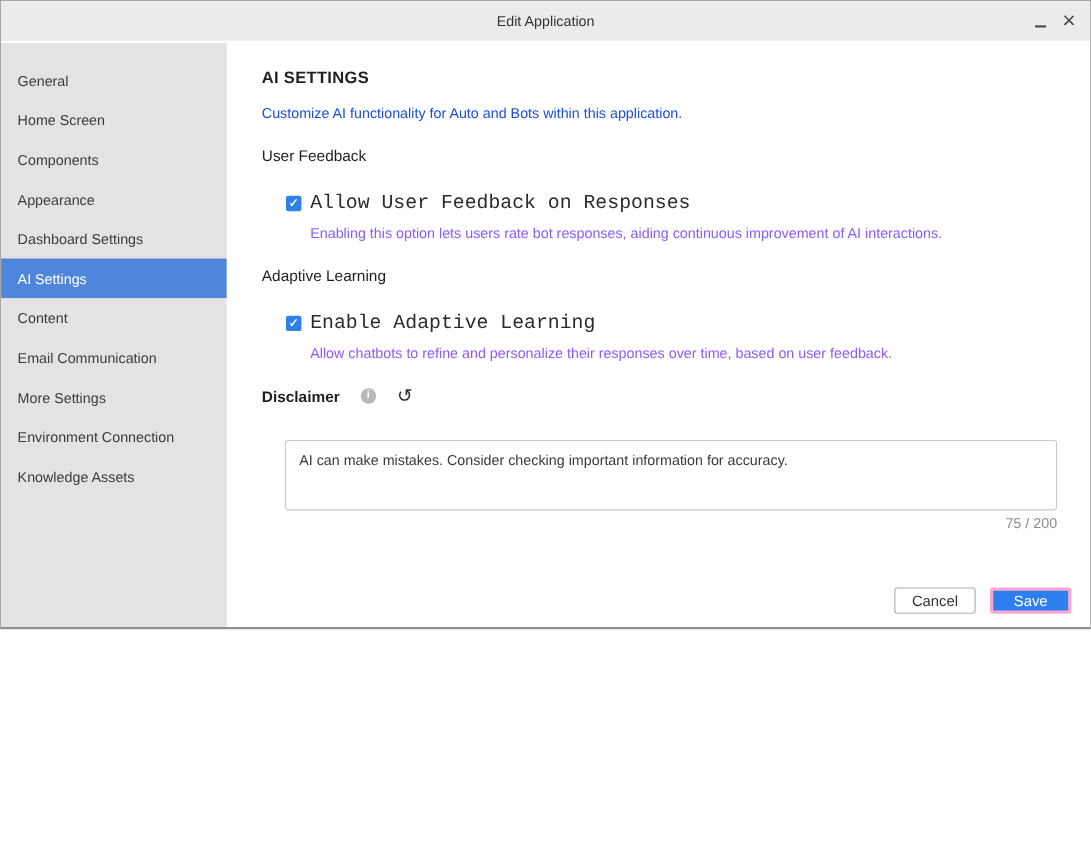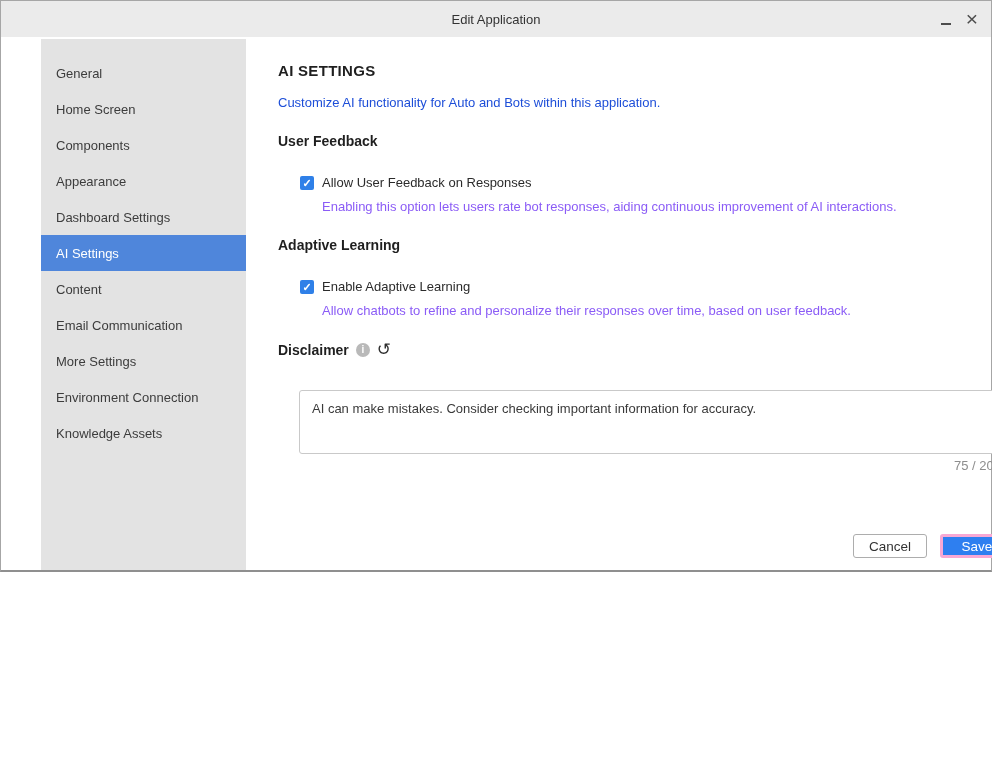--- a/index.html
+++ b/index.html
@@ -18,47 +18,47 @@
   }
   .titlebar-title { font-size:13px; color:#333; }
   .titlebar-controls {
     position:absolute; right:13px; top:0; height:100%;
     display:flex; align-items:center; gap:15px;
   }
   .min-icon { width:10px; height:1.5px; background:#4d4d4d; margin-top:10px; cursor:pointer; }
   .close-icon { font-size:21px; line-height:1; color:#4d4d4d; font-weight:300; cursor:pointer; margin-top:-2px; }
 
   
-  .body { flex:1; display:flex; min-height:0; background:#fff;padding-left:40px; }
+  .body { flex:1; display:flex; min-height:0; background:#fff; }
 
   .sidebar {
     flex:0 0 205px; background:#e3e3e3; margin-top:2px;
     padding-top:16px; box-sizing:border-box;
   }
   .side-item {
     height:36px; display:flex; align-items:center; padding-left:15px;
     font-size:13px; color:#3c3c3c; cursor:pointer;
   }
   .side-item.selected { background:#4f86db; color:#fff; }
 
   .main { flex:1; position:relative; padding:25px 32px 0 32px; box-sizing:border-box; }
 
   .heading { font-size:15px; font-weight:bold; color:#1f1f1f; letter-spacing:.3px; margin:0; }
   .subtitle { margin-top:16px; font-size:13px; color:#1d4ed8; }
-  .section-title { margin-top:23px; font-size:14px; font-weight:bold; color:#1f1f1f; }
+  .section-title { margin-top:23px; font-size:14px; font-weight:normal; color:#1f1f1f; }
 
   .checkbox-row { margin-top:26px; margin-left:22px; display:flex; align-items:center; cursor:pointer; }
   .checkbox {
     flex:0 0 14px; width:14px; height:14px; border-radius:2px; background:#2f80e8;
     color:#fff; font-size:11px; line-height:14px; text-align:center; font-weight:bold;
   }
-  .checkbox-label { margin-left:8px; font-size:13px; color:#2b2b2b; }
+  .checkbox-label { margin-left:8px; font-size:18px; color:#2b2b2b;font-family:Liberation Mono, monospace; }
   .check-desc { margin-top:9px; margin-left:44px; font-size:13px; color:#8b5cf6; }
 
-  .disclaimer-row { margin-top:24px; display:flex; align-items:center; gap:7px; }
+  .disclaimer-row { margin-top:24px; display:flex; align-items:center; gap:19px; }
   .disclaimer-title { font-size:14px; font-weight:bold; color:#1f1f1f; }
   .info-icon {
     width:14px; height:14px; border-radius:50%; background:#b9b9b9; color:#fff;
     font-size:10px; font-weight:bold; text-align:center; line-height:14px; cursor:pointer;
   }
   .refresh-icon { font-size:17px; line-height:1; color:#2e2e2e; cursor:pointer; margin-top:-2px; }
 
   .textarea-wrap { margin-top:32px; margin-left:21px; width:702px; }
   .disclaimer-textarea {
     width:100%; height:64px; box-sizing:border-box; display:block;

